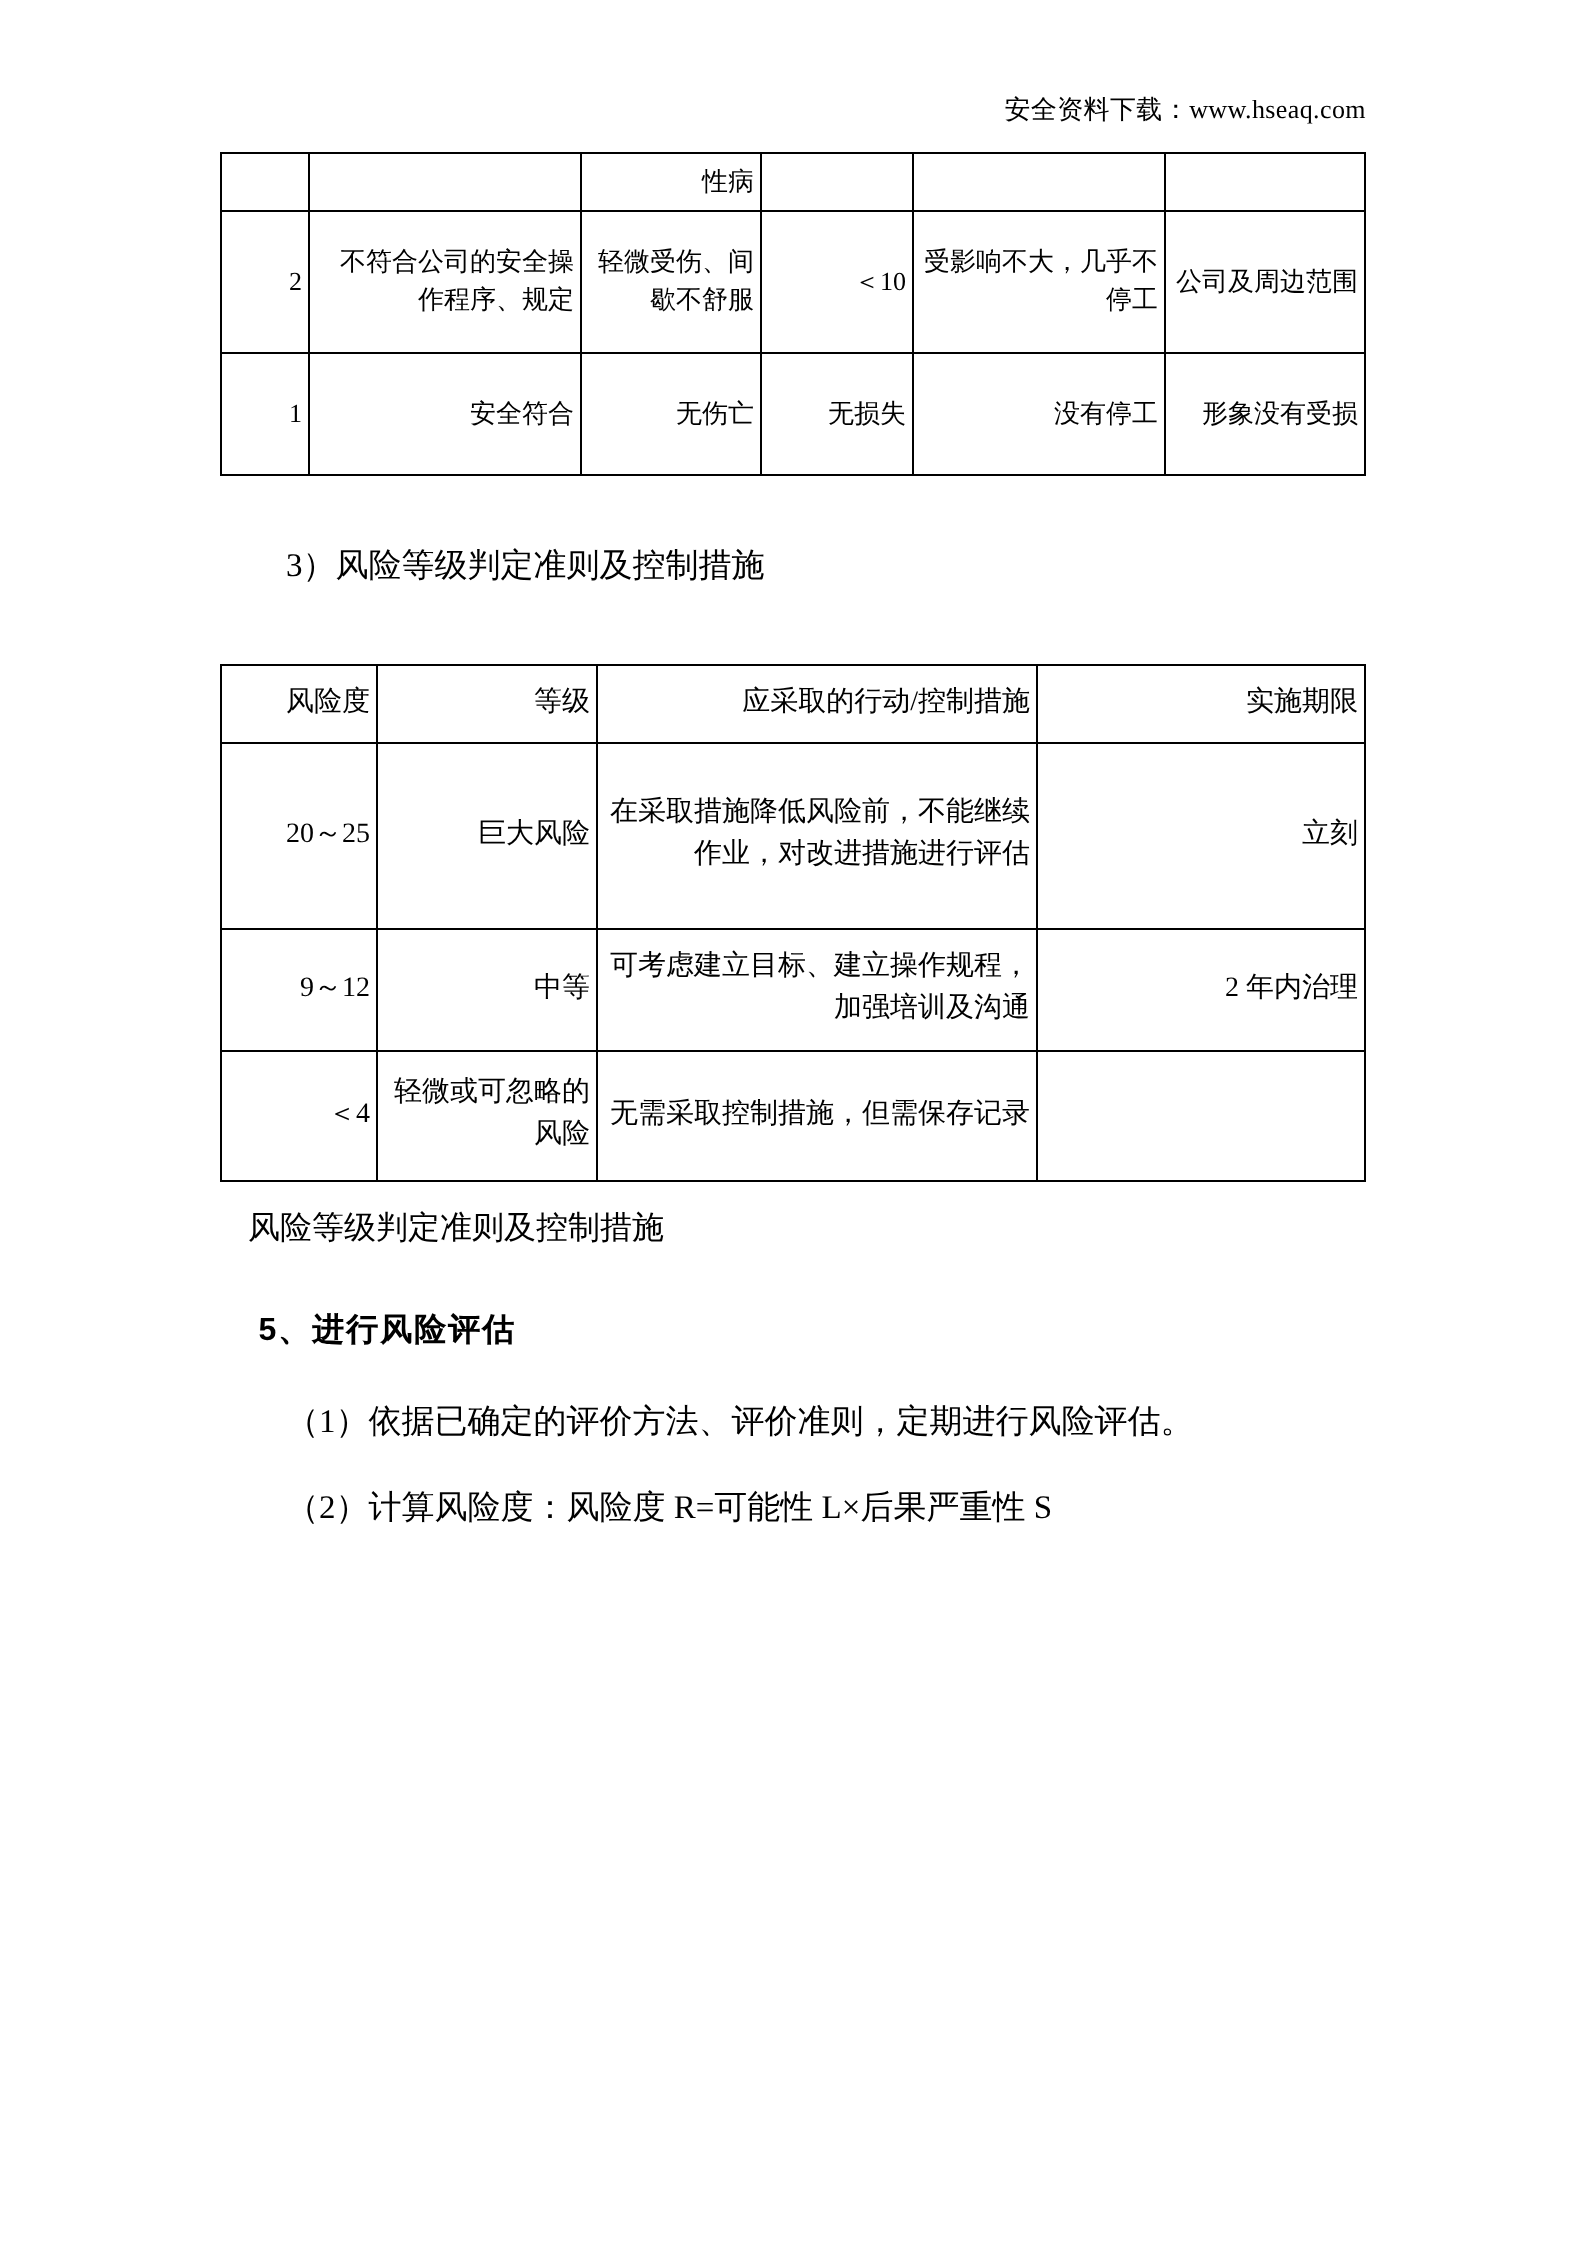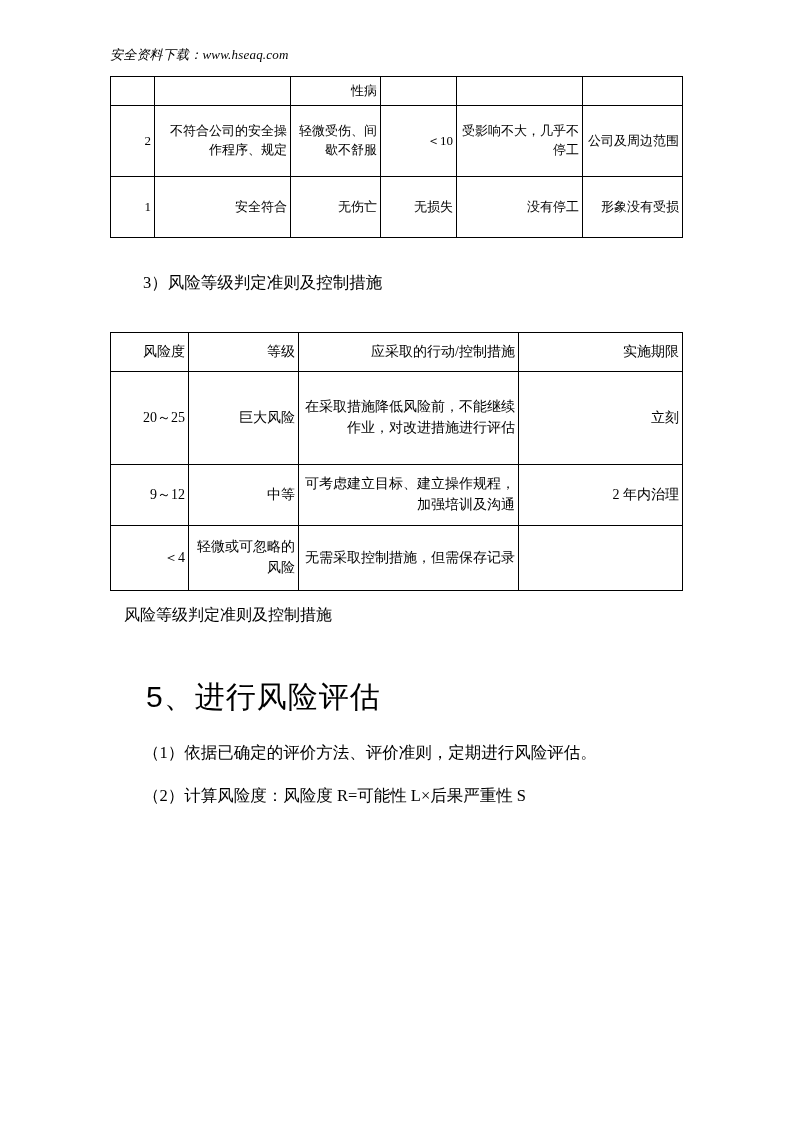--- a/index.html
+++ b/index.html
@@ -16,27 +16,26 @@
     overflow: hidden;
   }
   .page {
     position: relative;
     width: 793px;
     height: 1122px;
     box-sizing: border-box;
     padding: 0 110px;
   }
   .watermark {
-    text-align: left;
+    text-align: right;
     font-size: 13px;
     font-family: "Liberation Serif", "DejaVu Serif", serif;
     color: #000;
     padding-top: 46px;
     letter-spacing: 0.2px;
-    font-style: italic;
   }
 
   
   table {
     border-collapse: collapse;
     table-layout: fixed;
   }
   table td {
     border: 1px solid #000;
     text-align: center;
@@ -76,23 +75,23 @@
   .table-risk tr.rk-d td { height: 52px; }
   .table-risk tr.rk-e td { height: 56px; }
 
   .caption {
     font-size: 16px;
     margin: 10px 0 16px 14px;
     line-height: 1.8;
   }
 
   .section-title {
-    font-size: 30px;
-    font-weight: normal;
-    margin: 48px 0 0 0;
+    font-size: 16px;
+    font-weight: bold;
+    margin: 26px 0 0 0;
     text-indent: 1.2em;
     font-family: "Liberation Sans", sans-serif;
     letter-spacing: 1px;
   }
   .body-p {
     font-size: 16.5px;
     line-height: 2.0;
     margin: 18px 0 0 0;
     text-indent: 2em;
   }

